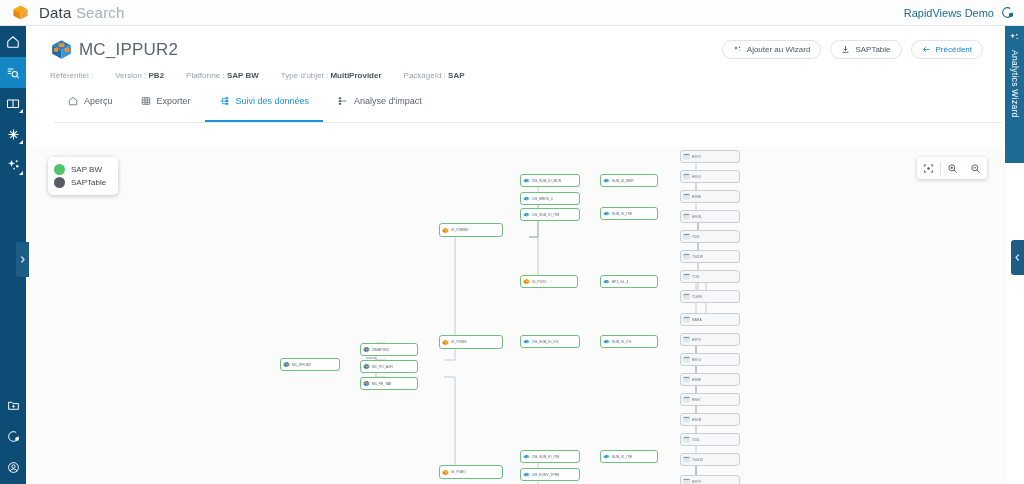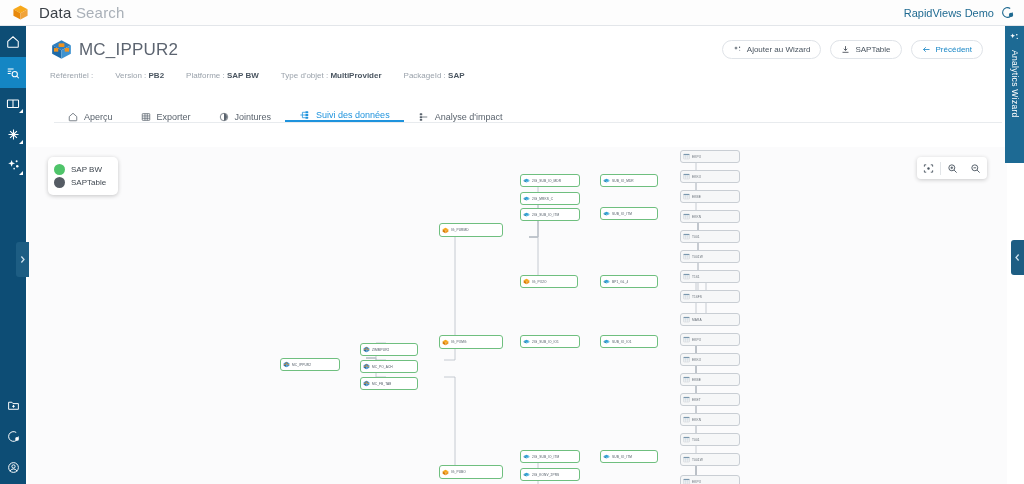--- a/index.html
+++ b/index.html
@@ -93,21 +93,21 @@
   }
   .btn.link { color: #1886c6; border-color: #dfe3e8; }
   .btn svg { display: block; }
 
   
   .tabs {
     margin: 16px 0 0 26px; display: flex; align-items: flex-end;
     border-bottom: 1px solid #e8ebee; width: 948px; height: 27px;
   }
   .tab {
-    display: flex; align-items: flex-end; gap: 6px; padding: 0 14px; height: 26px;
+    display: flex; align-items: flex-start; gap: 6px; padding: 0 14px; height: 26px;
     font-size: 9px; color: #5a636d; white-space: nowrap; position: relative;
   }
   .tab.active { color: #1e93dd; border-bottom: 2px solid #1e93dd; }
   .tab svg { display: block; }
 
   
   .canvas {
     position: absolute; left: 0; top: 121px; width: 979px; height: 337px;
     background: #fbfbfc; overflow: hidden;
   }
@@ -320,27 +320,20 @@
         </svg>
         <span>Aperçu</span>
       </div>
       <div class="tab">
         <svg width="10" height="10" viewBox="0 0 24 24" fill="none" stroke="#5a636d" stroke-width="1.8">
           <rect x="3" y="4" width="18" height="16" rx="1"></rect>
             <path d="M3 9.5h18M3 15h18M9.5 4v16M15 4v16"></path>
         </svg>
         <span>Exporter</span>
       </div>
-      <div class="tab">
-        <svg width="10" height="10" viewBox="0 0 24 24" fill="none" stroke="#5a636d" stroke-width="1.8">
-          <circle cx="12" cy="12" r="9"></circle>
-            <path d="M12 3.2a9 9 0 0 1 0 17.6z" fill="#5a636d" stroke="none"></path>
-        </svg>
-        <span>Jointures</span>
-      </div>
       <div class="tab active">
         <svg width="11" height="10" viewBox="0 0 24 24" fill="none" stroke="#1e93dd" stroke-width="1.9">
           <path d="M2 12h5"></path>
           <rect x="14" y="3" width="7" height="5" rx="1" fill="#1e93dd" stroke="none"></rect>
           <rect x="14" y="9.5" width="7" height="5" rx="1" fill="#1e93dd" stroke="none"></rect>
           <rect x="14" y="16" width="7" height="5" rx="1" fill="#1e93dd" stroke="none"></rect>
           <path d="M7 12V5.5h7M7 12h7M7 12v6.5h7"></path>
         </svg>
         <span>Suivi des données</span>
       </div>

